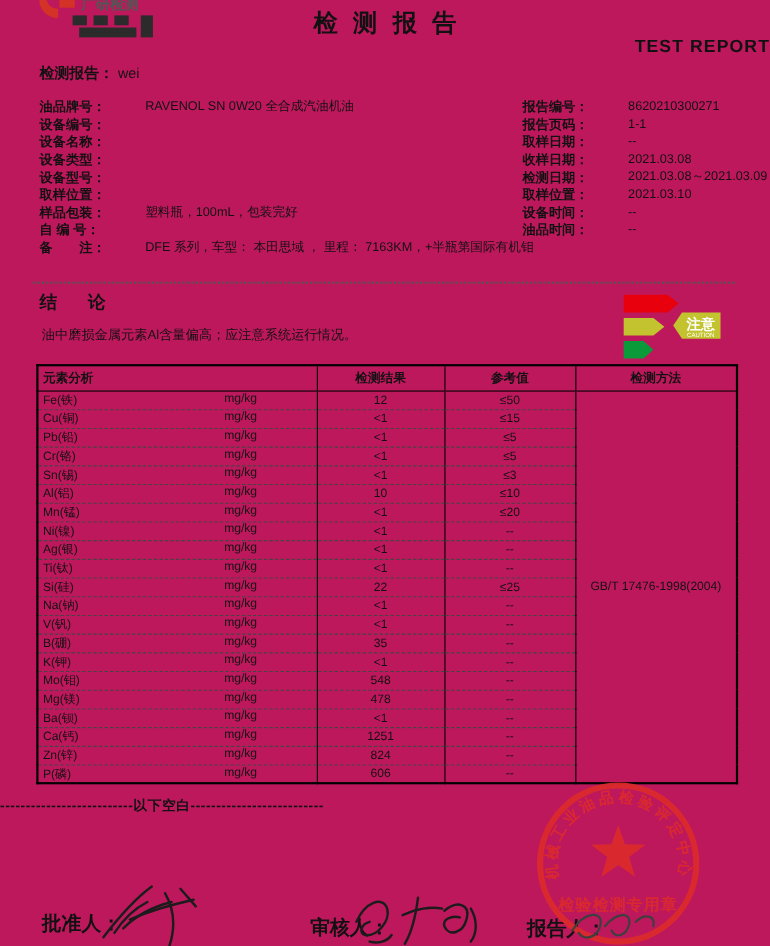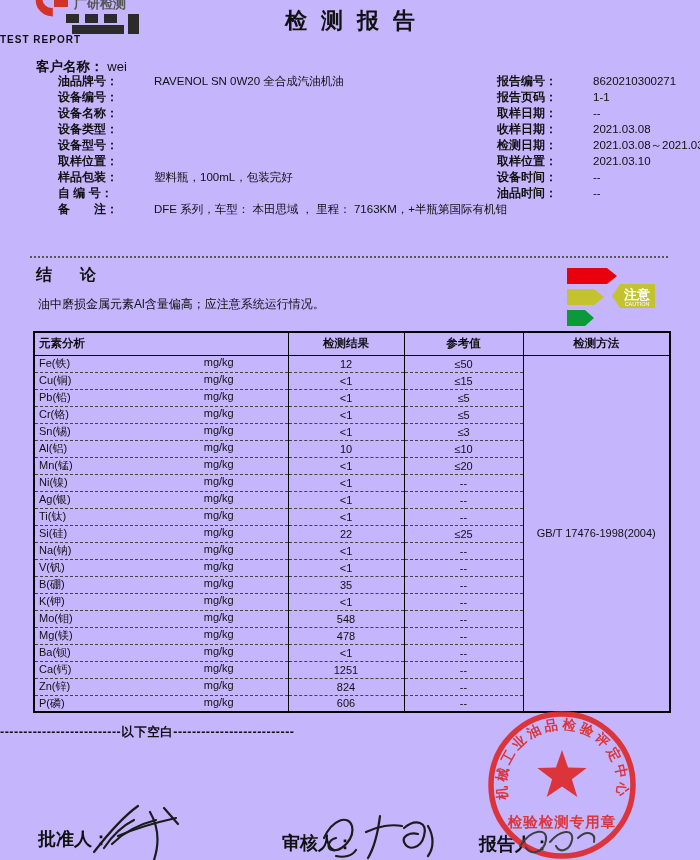--- a/index.html
+++ b/index.html
@@ -1,31 +1,31 @@
 <!DOCTYPE html>
 <html><head>
 <meta charset="utf-8">
 <style>
   * { margin:0; padding:0; box-sizing:border-box; }
   html,body { background:#ffffff; }
   body { font-family:"Liberation Sans","DejaVu Sans",sans-serif; color:#111; }
-  .page { position:relative; width:700px; height:860px; background:#c4b5fd; overflow:hidden; }
+  .page { position:relative; width:700px; height:860px; background:#be185d; overflow:hidden; }
 
   
   .logo { position:absolute; left:28px; top:-4px; }
   .title-cn { position:absolute; left:0; right:0; top:6px; text-align:center;
               font-size:22px; font-weight:bold; letter-spacing:14px; text-indent:14px; }
-  .title-en { position:absolute; left:0; right:0; top:34px; text-align:left;
-              font-size:10px; font-weight:bold; letter-spacing:1px; }
+  .title-en { position:absolute; left:0; right:0; top:34px; text-align:right;
+              font-size:16px; font-weight:bold; letter-spacing:1px; }
 
   
   .client { position:absolute; left:36px; top:58px; font-size:13.5px; }
   .client .lbl { font-weight:bold; }
   .client .val { font-size:13px; }
-  .info-col { position:absolute; top:74px;margin-left:22px; }
+  .info-col { position:absolute; top:90px; }
   .info-col.left  { left:36px;  width:420px; }
   .info-col.right { left:475px; width:215px; }
   .info-row { display:flex; height:16px; line-height:15px; font-size:12px; white-space:nowrap; }
   .info-row .lbl { font-weight:bold; flex:0 0 auto; }
   .info-row .val { margin-left:8px; font-size:11.5px;padding-left:28px; }
 
   .divider { position:absolute; left:30px; top:256px; width:638px; border-top:2px dotted #555; }
 
   
   .concl-head { position:absolute; left:36px; top:265px; font-size:16px; font-weight:bold; letter-spacing:6px; }
@@ -80,21 +80,21 @@
         <rect x="44" y="29" width="52" height="9"></rect>
         <rect x="100" y="18" width="11" height="20"></rect>
       </g>
     </svg>
   </div>
 
   <div class="title-cn">检测报告</div>
   <div class="title-en">TEST REPORT</div>
 
   <div class="client">
-    <span class="lbl">客户名称：</span>
+    <span class="lbl">检测报告：</span>
     <span class="val">wei</span>
   </div>
 
   <div class="info-col left" id="info-left">
       <div class="info-row">
         <span class="lbl">油品牌号：</span>
         <span class="val">RAVENOL SN 0W20 全合成汽油机油</span>
       </div>
       <div class="info-row">
         <span class="lbl">设备编号：</span>

